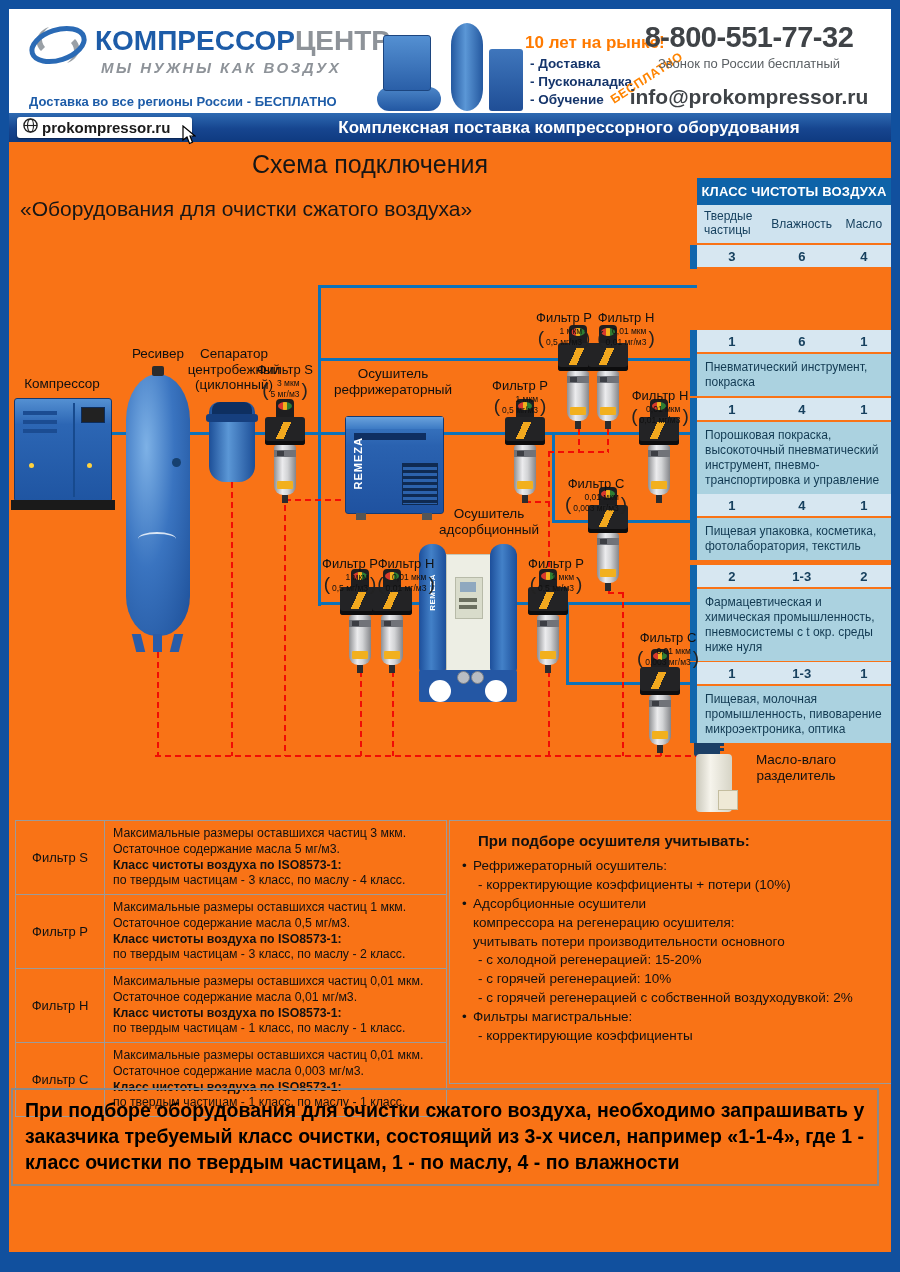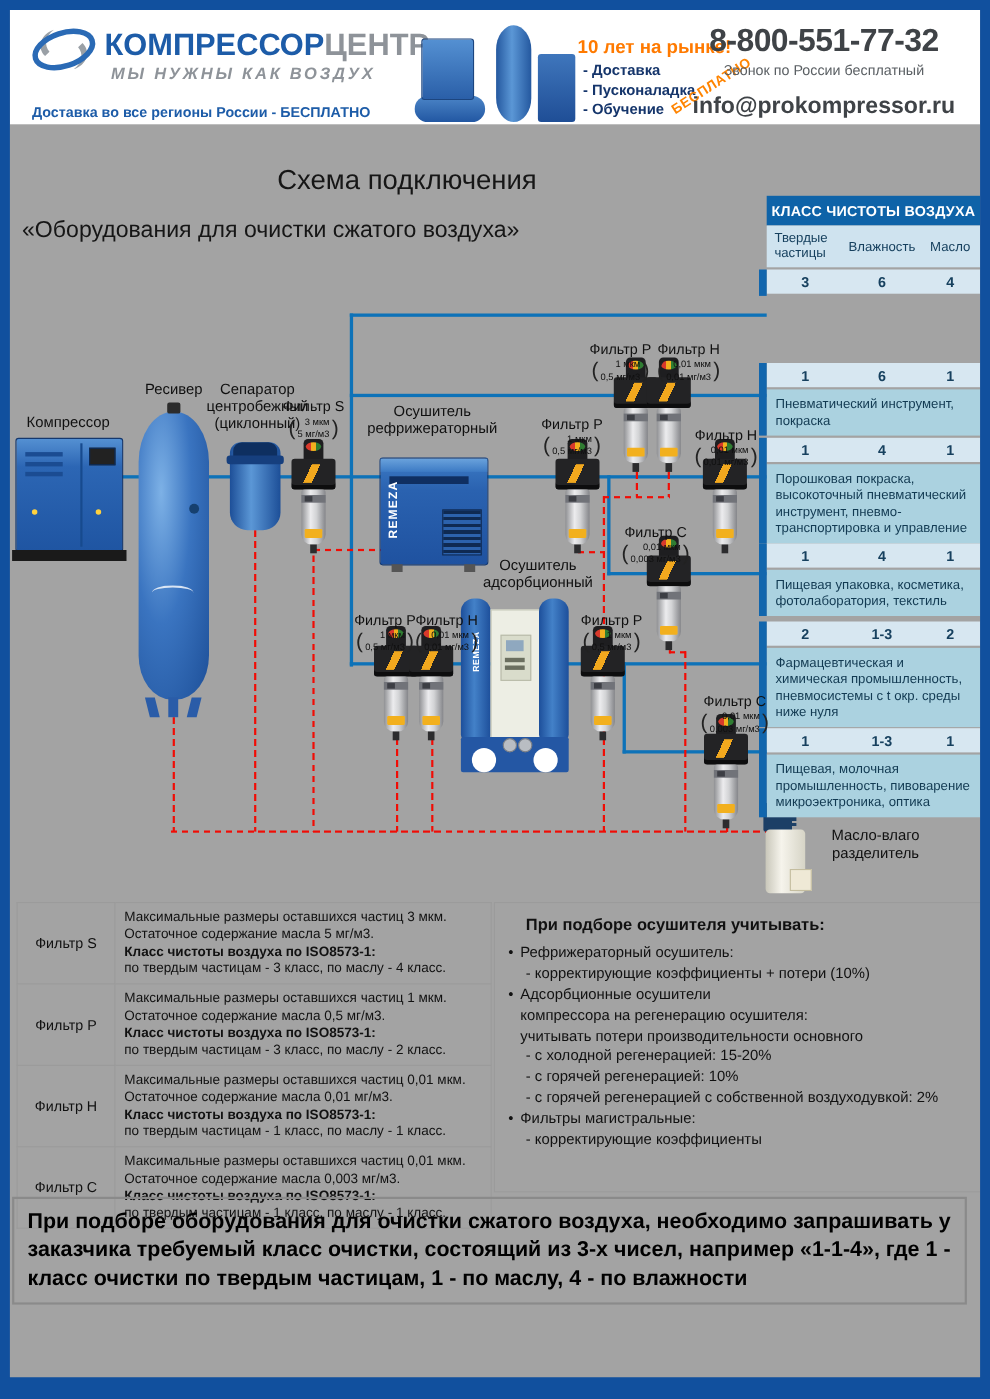--- a/index.html
+++ b/index.html
@@ -1,16 +1,16 @@
 <!DOCTYPE html>
 <html><head>
 <meta charset="utf-8">
 <style>
   html,body{margin:0;padding:0;background:#e8e8e8}
-  .page{position:relative;width:900px;height:1272px;background:#a3a3a3;margin:0 auto;
+  .page{position:relative;width:900px;height:1272px;background:#f97316;margin:0 auto;
         font-family:"Liberation Sans",sans-serif;overflow:hidden}
   .frame{position:absolute;inset:0;border:9px solid #11509e;border-bottom:20px solid #11509e;
          pointer-events:none;z-index:50}
   i{font-style:normal}
   .eq i,.filt i{position:absolute;display:block}
 
   
   .topbar{position:absolute;left:9px;top:9px;width:882px;height:104px;background:#fff;z-index:5}
   .logo-icon{position:absolute;left:18px;top:8px}
   .brand{position:absolute;left:86px;top:16px;font-size:28px;font-weight:bold;white-space:nowrap}
@@ -206,20 +206,38 @@
     </div>
     <div class="promo-badge">БЕСПЛАТНО</div>
 
     <div class="contact">
       <div class="phone-num">8-800-551-77-32</div>
       <div class="phone-note">Звонок по России бесплатный</div>
       <div class="email">info@prokompressor.ru</div>
     </div>
   </div>
 
+  <div class="nav">
+    <div class="sitebox">
+      <span>
+        <svg width="15" height="15" viewBox="0 0 16 16">
+            <circle cx="8" cy="8" r="7" fill="none" stroke="#222" stroke-width="1.5"></circle>
+            <ellipse cx="8" cy="8" rx="3.2" ry="7" fill="none" stroke="#222" stroke-width="1.2"></ellipse>
+            <line x1="1" y1="8" x2="15" y2="8" stroke="#222" stroke-width="1.2"></line>
+          </svg>
+      </span>
+      <span class="sitename">prokompressor.ru</span>
+      <span class="cursor">
+        <svg width="16" height="20" viewBox="0 0 16 20">
+            <path d="M3 1 L3 15 L7 12 L9.5 18.5 L12.5 17.2 L10 11 L15 11 Z" fill="#fff" stroke="#000" stroke-width="1.2"></path>
+          </svg>
+      </span>
+    </div>
+    <div class="nav-title">Комплексная поставка компрессорного оборудования</div>
+  </div>
 
   <div class="h1">Схема подключения</div>
   <div class="h2">«Оборудования для очистки сжатого воздуха»</div>
 
   <div class="sb-header">КЛАСС ЧИСТОТЫ ВОЗДУХА</div>
   <div class="sb-cols">
     <span class="c1">Твердые частицы</span>
     <span class="c2">Влажность</span>
     <span class="c3">Масло</span>
   </div>

